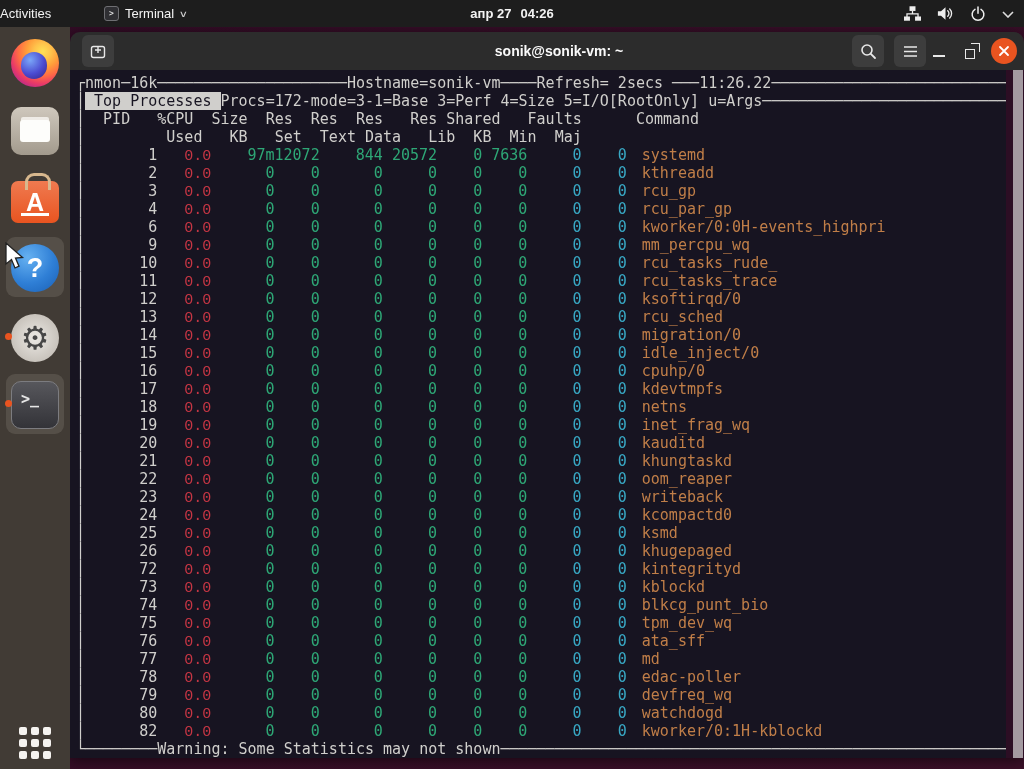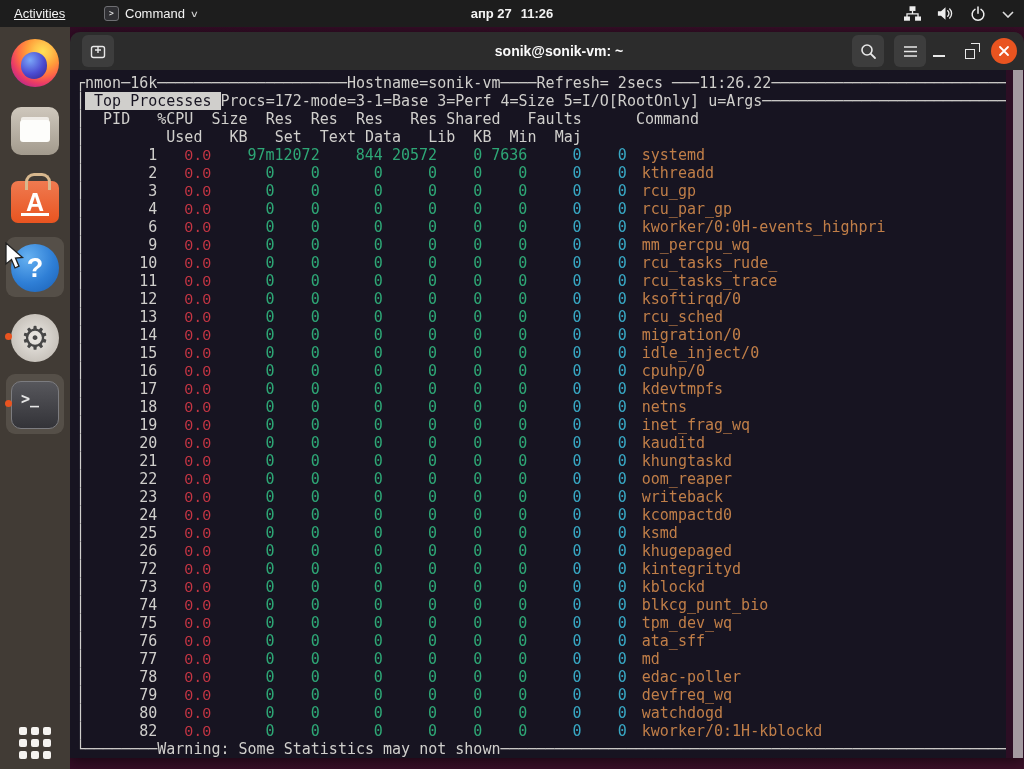--- a/index.html
+++ b/index.html
@@ -7,21 +7,21 @@
   body {
     position:relative; overflow:hidden;
     background:linear-gradient(135deg,#310c25 0%,#3c1029 100%);
     font-family:"Liberation Sans", sans-serif;
     -webkit-font-smoothing:antialiased;
   }
 
   
   .topbar { position:absolute; left:0; top:0; width:1024px; height:27px;
     background:#1d1d1d; display:flex; align-items:center; color:#f3f3f3; font-size:13px; z-index:30; }
-  .tb-activities { padding:0 14px; height:100%; display:flex; align-items:center; cursor:default;text-decoration:underline; }
+  .tb-activities { padding:0 0; height:100%; display:flex; align-items:center; cursor:default; }
   .tb-appmenu { position:absolute; left:104px; top:0; height:27px; display:flex; align-items:center; gap:6px; }
   .tb-appicon { width:15px; height:15px; background:#2f2f33; border:1px solid #6f6f73; border-radius:3px;
     color:#ddd; font:bold 8px/13px "DejaVu Sans Mono",monospace; text-align:center; }
   .tb-caret { font-size:9px; color:#cfcfcf; transform:scaleX(1.4); }
   .tb-clock { position:absolute; left:0; right:0; top:0; height:27px; display:flex; gap:9px;
     align-items:center; justify-content:center; font-weight:700; pointer-events:none; }
   .tb-tray { position:absolute; right:10px; top:0; height:27px; display:flex; align-items:center; gap:16px; }
   .tb-tray svg { display:block; }
 
   
@@ -101,26 +101,26 @@
   
   .cursor { position:absolute; left:4px; top:242px; z-index:50; pointer-events:none; }
 </style>
 </head>
 <body>
 
 <div class="topbar">
   <div class="tb-activities">Activities</div>
   <div class="tb-appmenu">
     <span class="tb-appicon">&gt;</span>
-    <span>Command</span>
+    <span>Terminal</span>
     <span class="tb-caret">∨</span>
   </div>
   <div class="tb-clock">
     <span>апр 27</span>
-    <span>11:26</span>
+    <span>04:26</span>
   </div>
   <div class="tb-tray">
     <span>
       <svg width="17" height="15" viewBox="0 0 20 17">
         <rect x="6.5" y="0" width="7" height="5.5" fill="#eee"></rect>
         <path d="M10 5.5 V9 M3.5 12.5 V9 H16.5 V12.5" stroke="#eee" stroke-width="1.5" fill="none"></path>
         <rect x="0" y="12" width="7" height="5" fill="#eee"></rect>
         <rect x="13" y="12" width="7" height="5" fill="#eee"></rect>
       </svg>
     </span>

